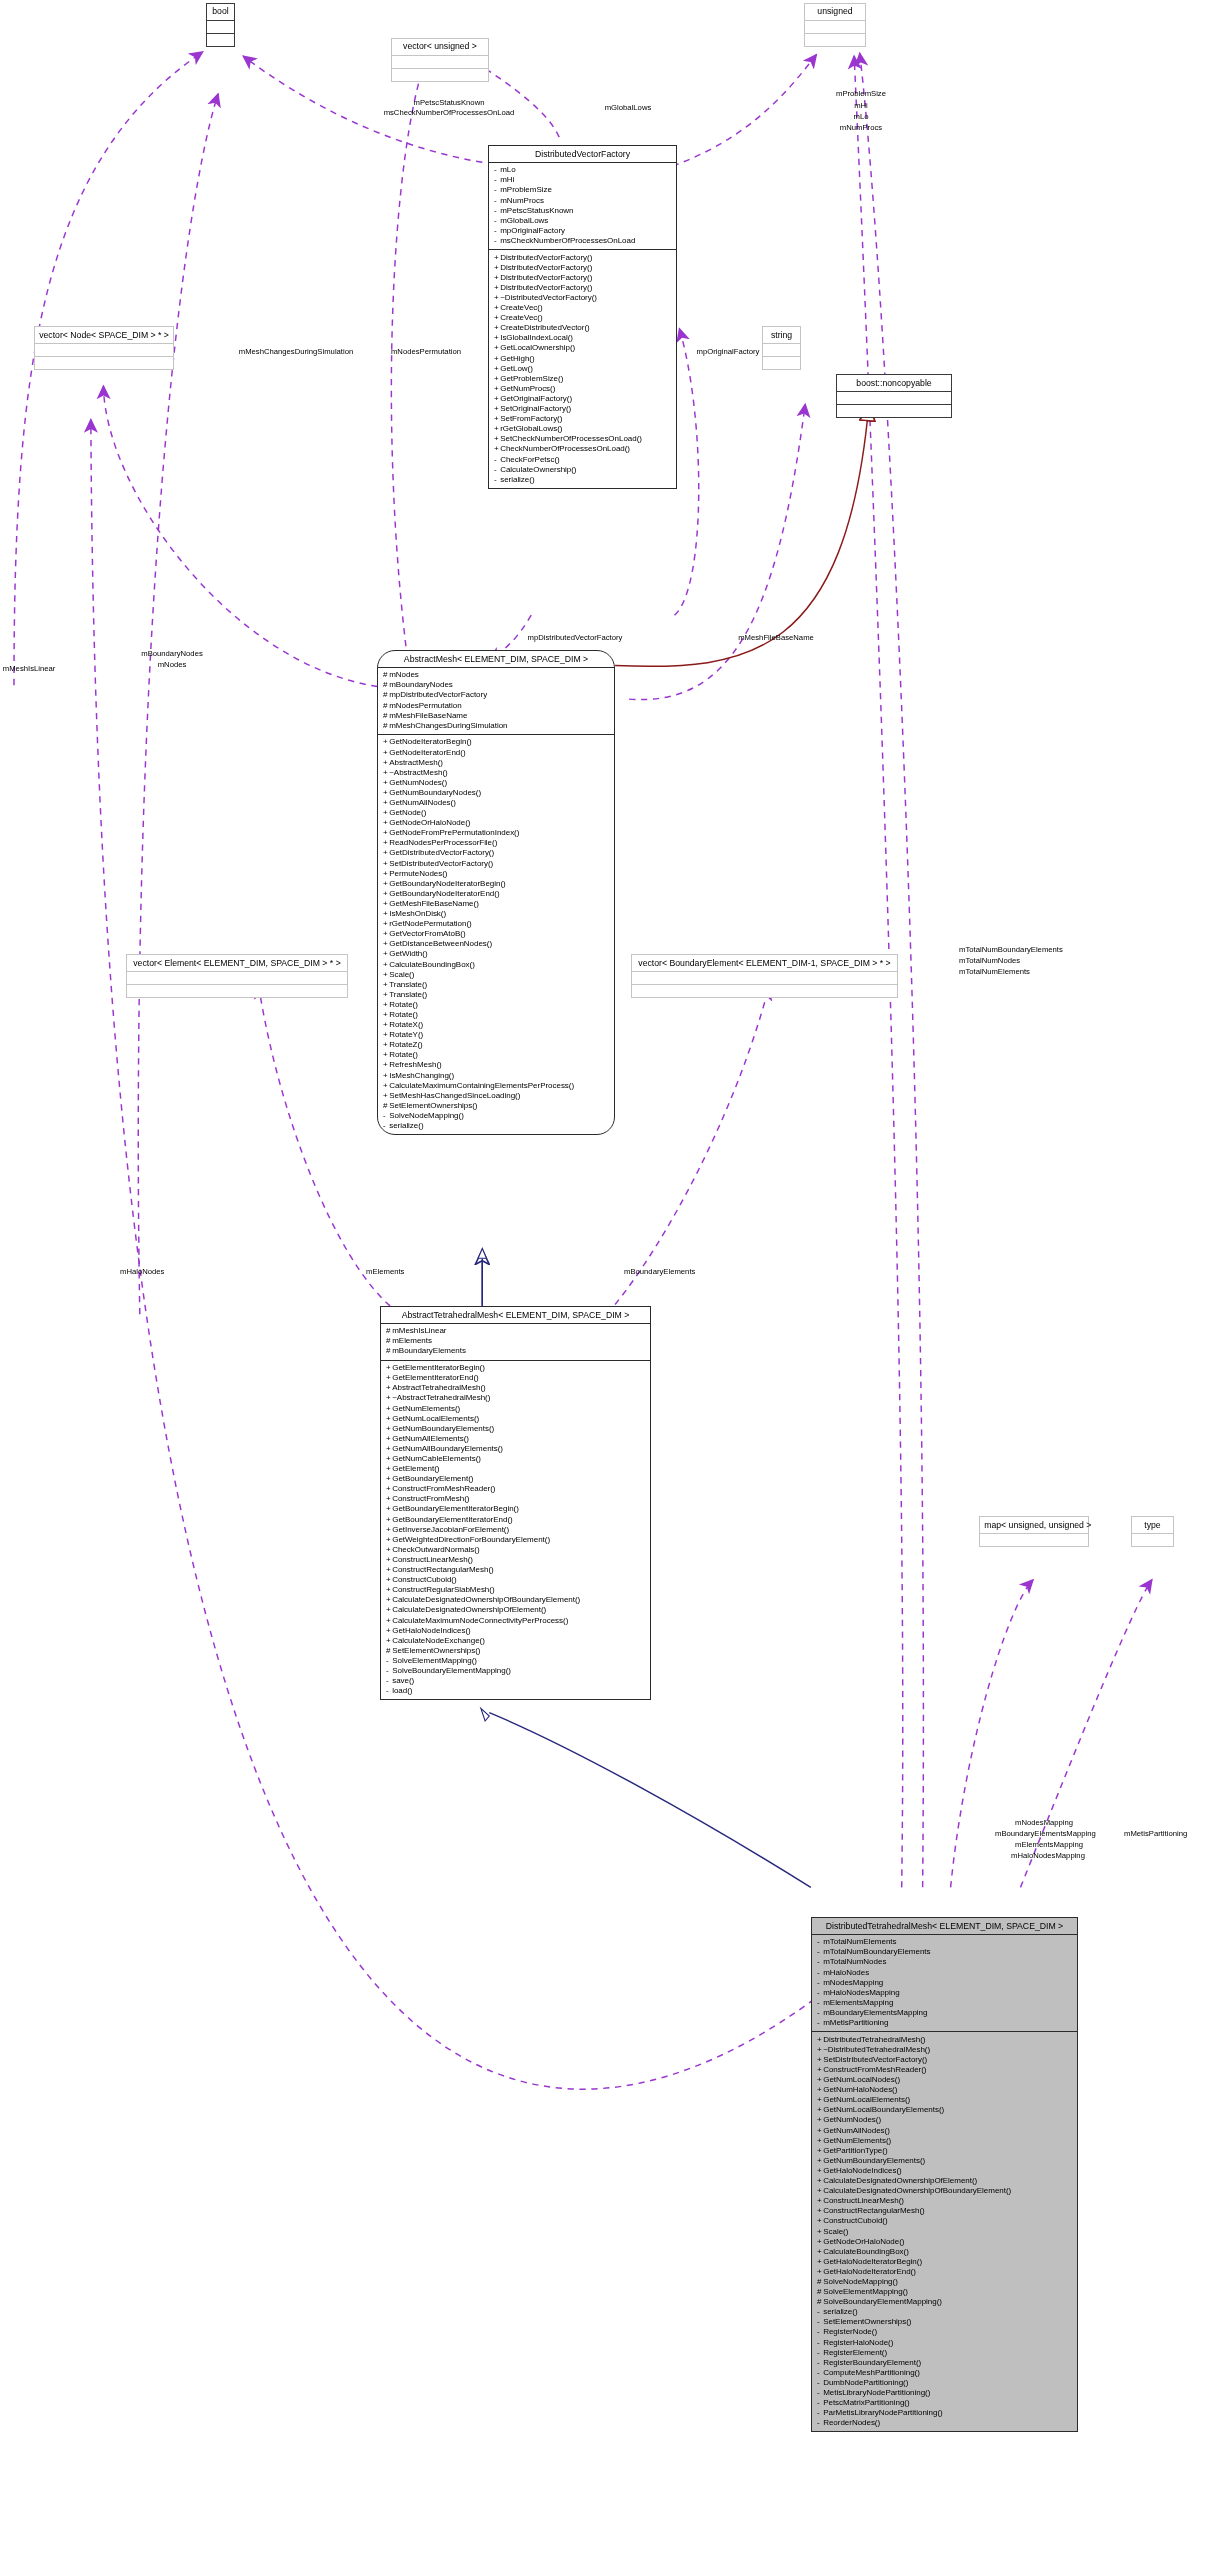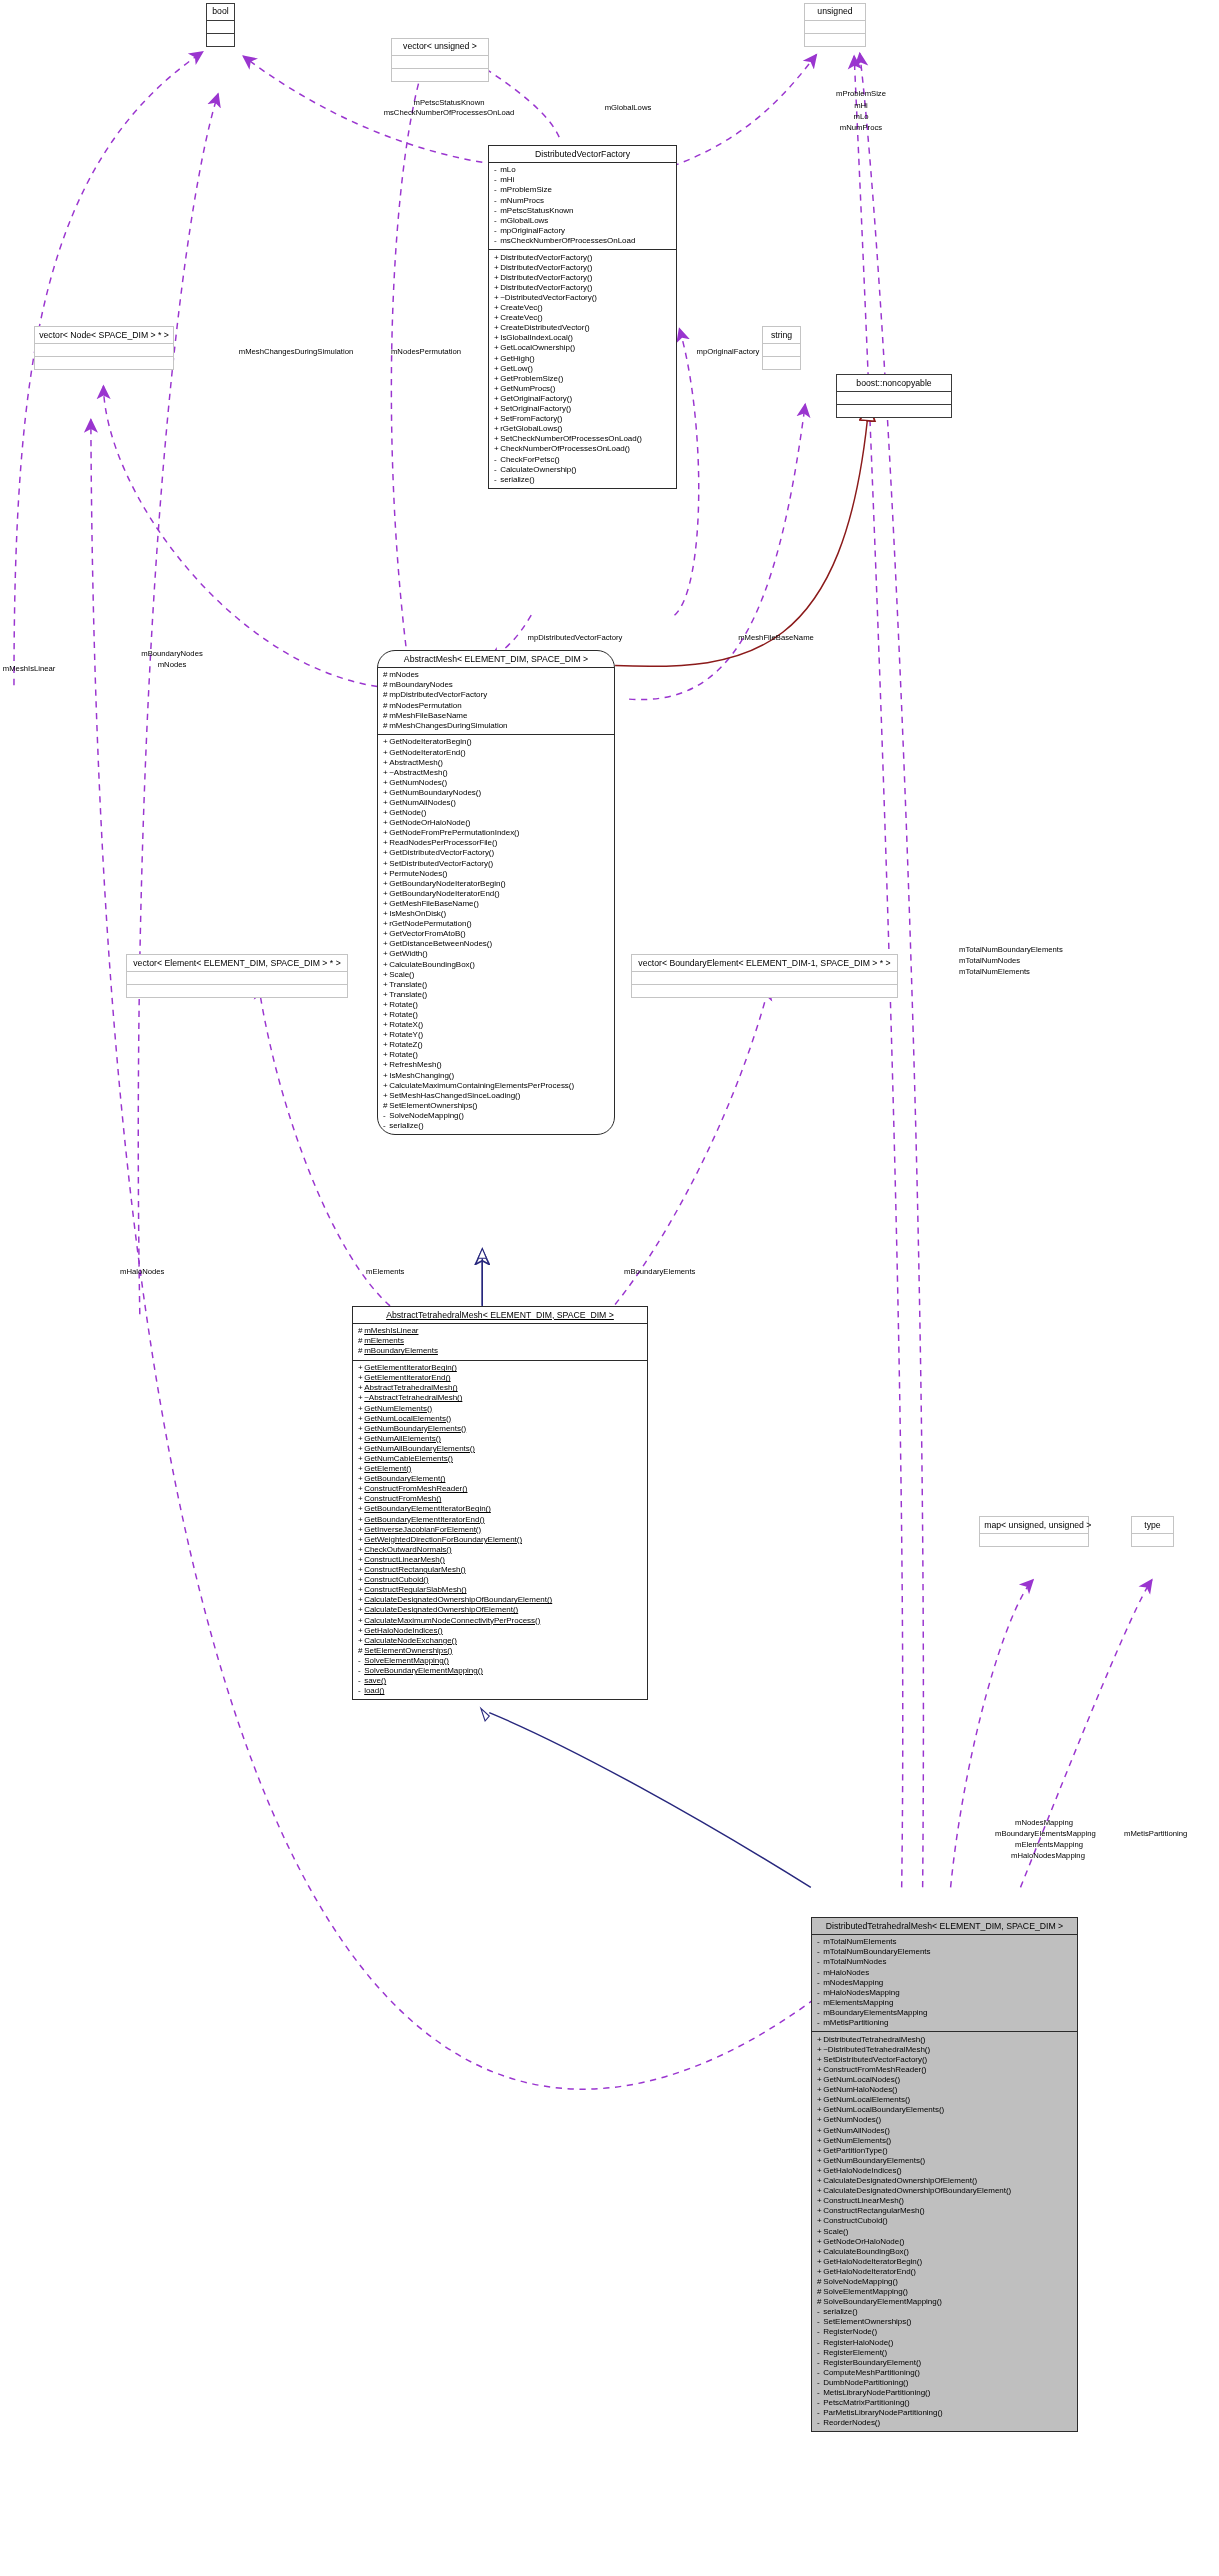--- a/index.html
+++ b/index.html
@@ -283,21 +283,21 @@
     <div class="compartment empty"></div>
     <div class="compartment empty sep"></div>
   </div>
 
   <div class="node faint" style="left:631px; top:954px; width:267px;">
     <div class="title line">vector&lt; BoundaryElement&lt; ELEMENT_DIM-1, SPACE_DIM &gt; * &gt;</div>
     <div class="compartment empty"></div>
     <div class="compartment empty sep"></div>
   </div>
 
-  <div class="node thick" style="left:352px; top:1306px; width:296px;text-decoration:underline;">
+  <div class="node thick" style="left:380px; top:1306px; width:271px;">
     <div class="title">AbstractTetrahedralMesh&lt; ELEMENT_DIM, SPACE_DIM &gt;</div>
     <div class="compartment">
         <div class="member"><span class="vis">#</span><span>mMeshIsLinear</span></div>
         <div class="member"><span class="vis">#</span><span>mElements</span></div>
         <div class="member"><span class="vis">#</span><span>mBoundaryElements</span></div>
       </div>
     <div class="compartment sep">
         <div class="member"><span class="vis">+</span><span>GetElementIteratorBegin()</span></div>
         <div class="member"><span class="vis">+</span><span>GetElementIteratorEnd()</span></div>
         <div class="member"><span class="vis">+</span><span>AbstractTetrahedralMesh()</span></div>

